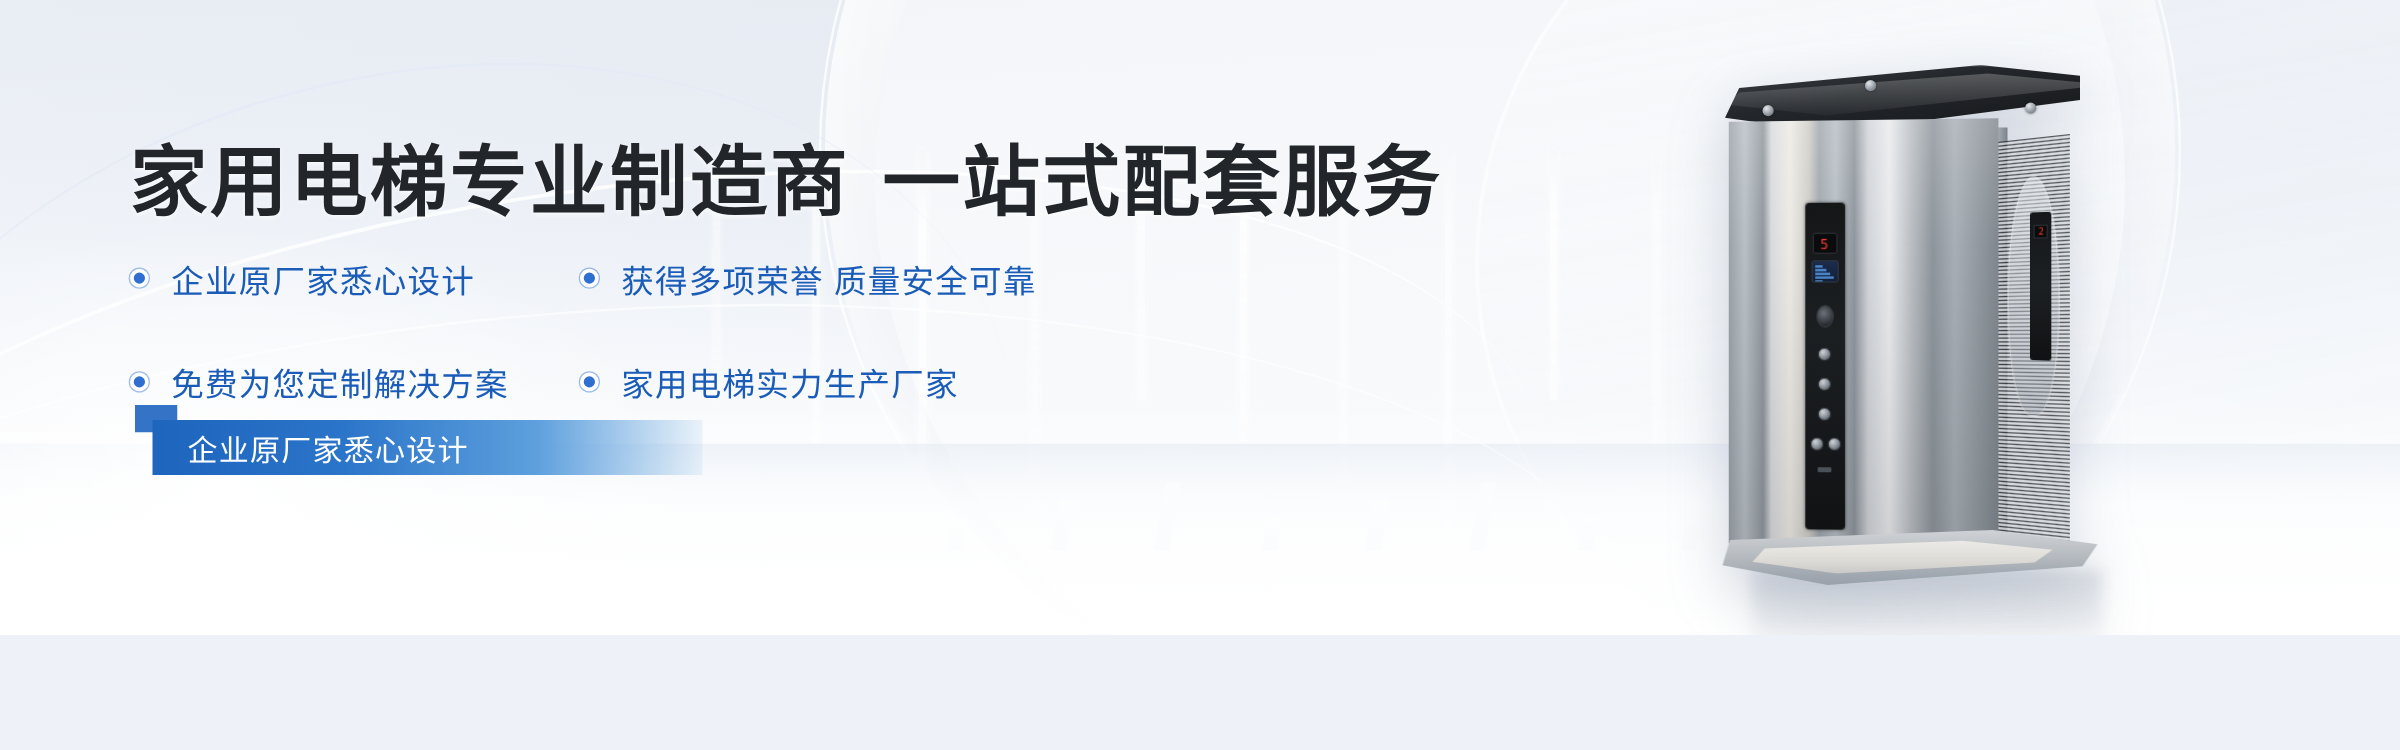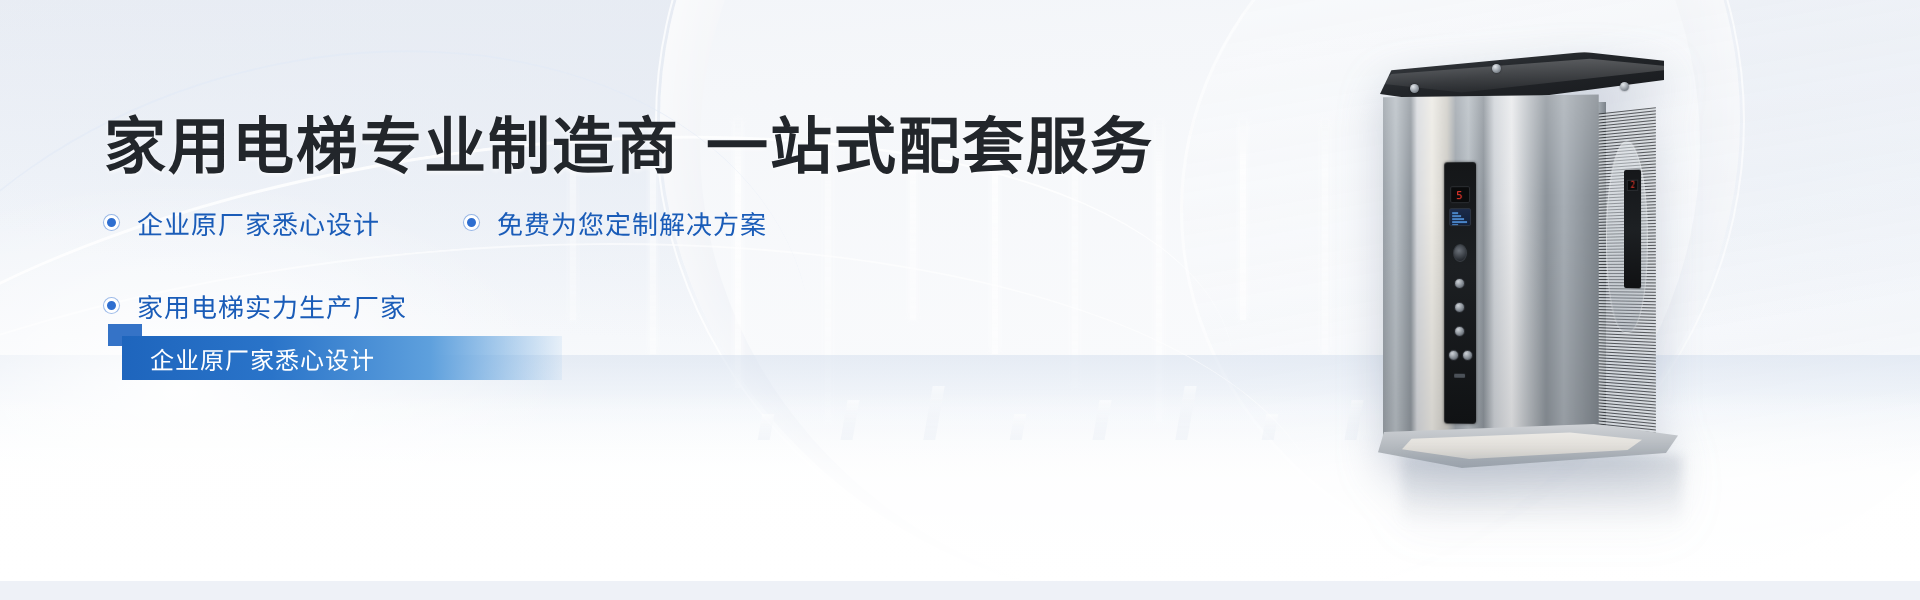--- a/index.html
+++ b/index.html
@@ -5,21 +5,21 @@
 <style>
   * { margin:0; padding:0; box-sizing:border-box; }
   html,body { width:1920px; height:600px; overflow:hidden; }
   body {
     font-family:"Liberation Sans","DejaVu Sans",sans-serif;
     background:#eef1f7;
   }
 
   .banner{
     position:relative;
-    width:1920px; height:581px;
+    width:1920px; height:508px;
     overflow:hidden;
     background:
       linear-gradient(180deg,#eef1f6 0%,#f3f5f9 28%,#f7f9fc 52%,#fbfcfe 72%,#ffffff 100%);
   }
 
   
   .sky{
     position:absolute; inset:0;
     background:
       radial-gradient(120% 90% at 58% 8%, #e6ebf3 0%, rgba(230,236,244,0) 60%),
@@ -366,20 +366,24 @@
   <div class="content">
 
     <div class="headline">
       <span>家用电梯专业制造商</span><span class="gap"></span><span>一站式配套服务</span>
     </div>
 
     <div class="features">
       <div class="feature">
         <span class="dot"></span>
         <span class="feature-label">企业原厂家悉心设计</span>
+      </div>
+      <div class="feature">
+        <span class="dot"></span>
+        <span class="feature-label">获得多项荣誉 质量安全可靠</span>
       </div>
       <div class="feature">
         <span class="dot"></span>
         <span class="feature-label">免费为您定制解决方案</span>
       </div>
       <div class="feature">
         <span class="dot"></span>
         <span class="feature-label">家用电梯实力生产厂家</span>
       </div>
     </div>

